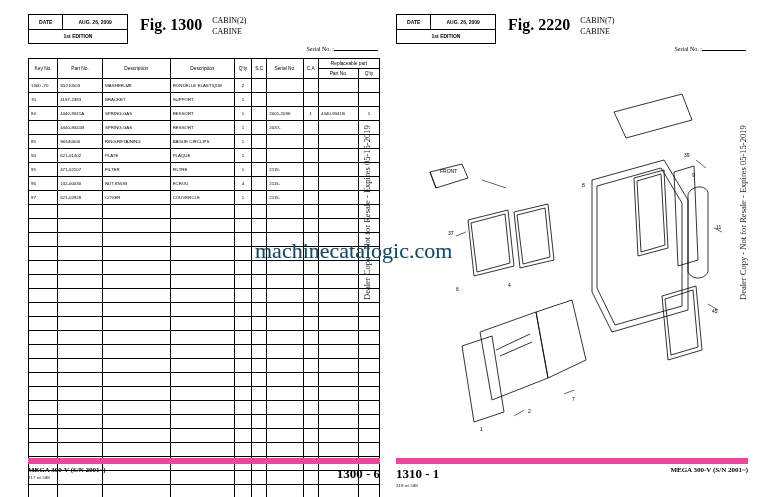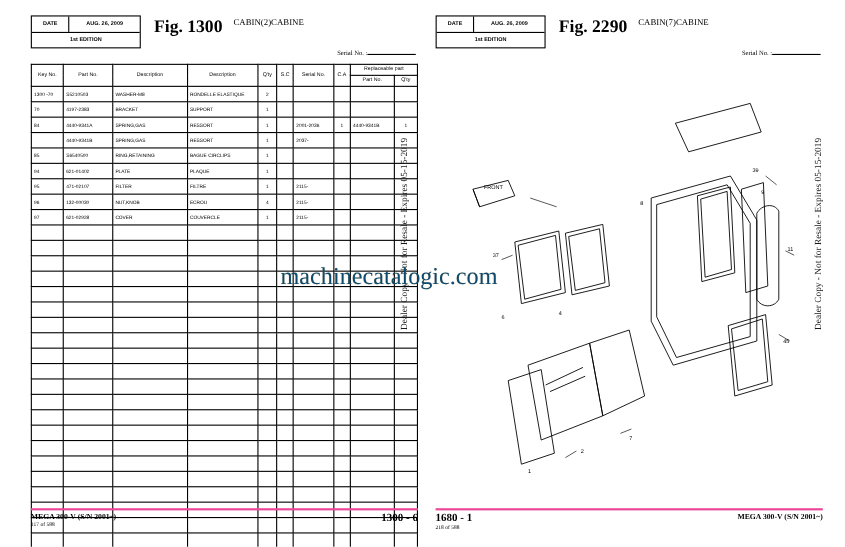--- a/index.html
+++ b/index.html
@@ -89,21 +89,21 @@
     padding-top: 2px;
   }
   .hdr-fig .figno {
     font-size: 16px;
     font-weight: bold;
     font-family: "Liberation Serif", serif;
     margin-right: 10px;
   }
   .hdr-fig .names {
     display: flex;
-    flex-direction: row;
+    flex-direction: column;
     font-size: 8px;
     font-family: "Liberation Serif", serif;
     line-height: 1.35;
   }
   .serial-line {
     position: absolute;
     right: 2px;
     top: 32px;
     font-size: 6px;
     font-family: "Liberation Serif", serif;
@@ -152,39 +152,39 @@
     height: 9px;
   }
 
   
   .footer {
     position: absolute;
     left: 0;
     bottom: 0;
     width: 100%;
     height: 20px;
-    border-top: 2px solid #ec4899;
+    border-top: 6px solid #ec4899;
     display: flex;
     align-items: flex-start;
     justify-content: space-between;
     font-size: 6px;
     font-family: "Liberation Serif", serif;
   }
   .footer .model {
     font-weight: bold;
     font-size: 7px;
     padding-top: 2px;
   }
   .footer .pageof {
     font-size: 5px;
     padding-top: 1px;
   }
   .footer .figref {
     font-weight: bold;
-    font-size: 10px;
+    font-size: 13px;
     padding-top: 2px;
   }
   .footer-left-col { display: flex; flex-direction: column; }
 
   
   .vwm {
     position: absolute;
     font-size: 8.5px;
     font-family: "Liberation Serif", serif;
     color: #1a1a1a;
@@ -654,35 +654,35 @@
 
     <div class="hdr">
       <div class="hdr-datebox">
         <div class="row1">
           <div class="c1">DATE</div>
           <div class="c2">AUG. 26, 2009</div>
         </div>
         <div class="row2">1st EDITION</div>
       </div>
       <div class="hdr-fig">
-        <div class="figno">Fig. 2290</div>
+        <div class="figno">Fig. 2220</div>
         <div class="names">
           <div>CABIN(7)</div>
           <div>CABINE</div>
         </div>
       </div>
     </div>
 
     <div class="serial-line">
       <span>Serial No. :</span><span class="uline"></span>
     </div>
 
     <div class="footer">
       <div class="footer-left-col">
-        <div class="figref">1680 - 1</div>
+        <div class="figref">1310 - 1</div>
         <div class="pageof">218 of 588</div>
       </div>
       <div class="model">MEGA 300-V (S/N 2001~)</div>
     </div>
   </div>
 
   <div class="drawing">
     <svg width="340" height="405" viewBox="0 0 340 405">
       <g fill="none" stroke="#000" stroke-width="0.8">
 

